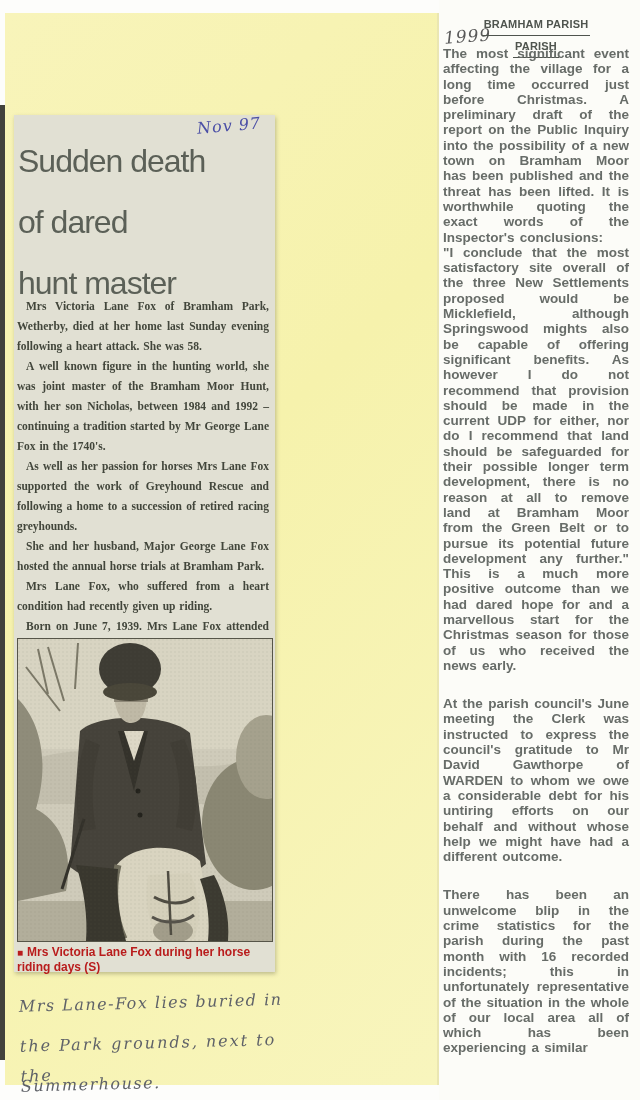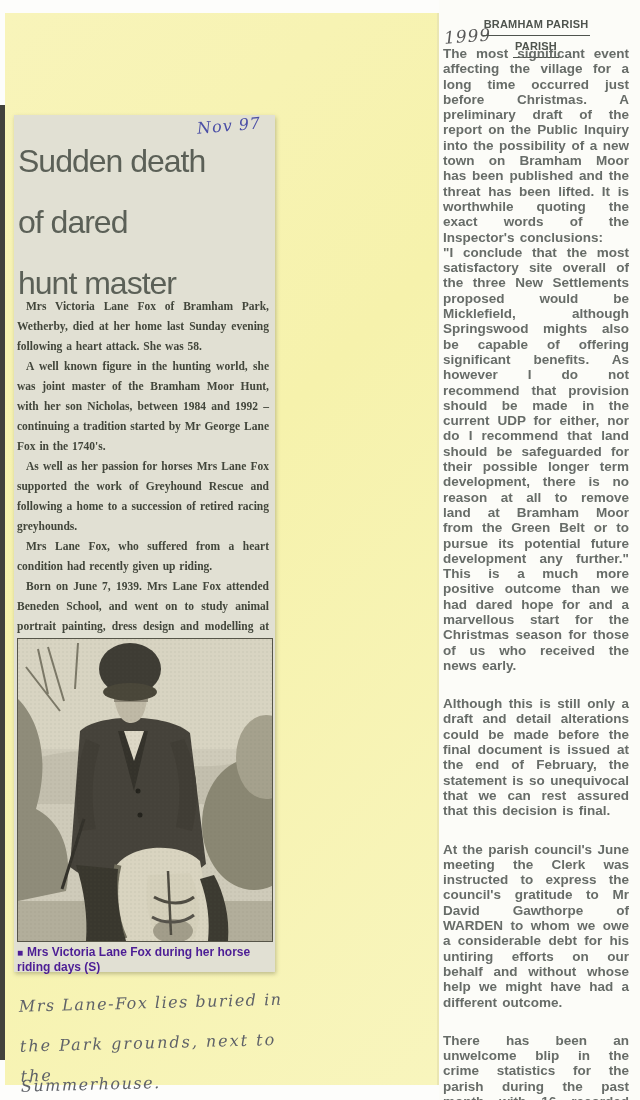--- a/index.html
+++ b/index.html
@@ -33,21 +33,21 @@
            font-size:11.5px;line-height:20px;color:#42463b;
            text-align:justify;word-spacing:1px;}
   .article p{margin:0;text-indent:9px;}
 
   .photo-frame{position:absolute;left:3px;top:523px;width:254px;height:302px;
                border:1px solid #565548;background:#cfcbba;}
   .photo-frame svg{display:block;}
 
   .caption{position:absolute;left:3px;top:830px;width:252px;
            font-family:"Liberation Sans",sans-serif;font-weight:700;
-           font-size:12px;line-height:14px;color:#4c1d95;}
+           font-size:12px;line-height:14px;color:#b91c1c;}
   .caption .sq{font-size:10px;margin-right:4px;}
 
   
   .note{position:absolute;left:20px;top:988px;width:280px;
         font-family:"DejaVu Serif",serif;font-style:italic;
         font-size:16px;color:#5f6268;transform:rotate(-1.5deg);letter-spacing:1.5px;}
   .note div{height:40px;line-height:30px;}
   .note .n2{letter-spacing:2px;}
 
   
@@ -81,20 +81,21 @@
     <div class="headline">
       <div>Sudden death</div>
       <div>of dared</div>
       <div>hunt master</div>
     </div>
 
     <div class="article">
       <p>Mrs Victoria Lane Fox of Bramham Park, Wetherby, died at her home last Sunday evening following a heart attack. She was 58.</p>
       <p>A well known figure in the hunting world, she was joint master of the Bramham Moor Hunt, with her son Nicholas, between 1984 and 1992 – continuing a tradition started by Mr George Lane Fox in the 1740's.</p>
       <p>As well as her passion for horses Mrs Lane Fox supported the work of Greyhound Rescue and following a home to a succession of retired racing greyhounds.</p>
+      <p>She and her husband, Major George Lane Fox hosted the annual horse trials at Bramham Park.</p>
       <p>Mrs Lane Fox, who suffered from a heart condition had recently given up riding.</p>
       <p>Born on June 7, 1939. Mrs Lane Fox attended Beneden School, and went on to study animal portrait painting, dress design and modelling at Chelsea Art School.</p>
       <p>Mrs Lane Fox is survived by her evening and three sons.</p>
     </div>
 
     <div class="photo-frame">
       <svg width="254" height="302" viewBox="0 0 254 302">
         <defs>
           <pattern id="grain" width="4" height="4" patternUnits="userSpaceOnUse">
             <circle cx="1" cy="1" r="0.7" fill="#5a574c" opacity="0.16"></circle>
@@ -154,18 +155,17 @@
   <div class="year-note">1999</div>
 
   <div class="rc-heading">
     <span>BRAMHAM PARISH</span><br>
     <span>PARISH</span>
   </div>
 
   <div class="rc-body">
     <p>The most significant event affecting the village for a long time occurred just before Christmas.  A preliminary draft of the report on the Public Inquiry into the possibility of a new town on Bramham Moor has been published and the threat has been lifted.  It is worthwhile quoting the exact words of the Inspector's conclusions:</p>
     <p>"I conclude that the most satisfactory site overall of the three New Settlements proposed would be Micklefield, although Springswood mights also be capable of offering significant benefits.  As however I do not recommend that provision should be made in the current UDP for either, nor do I recommend that land should be safeguarded for their possible longer term development, there is no reason at all to remove land at Bramham Moor from the Green Belt or to pursue its potential future development any further."  This is a much more positive outcome than we had dared hope for and a marvellous start for the Christmas season for those of us who received the news early.</p>
-    <p class="gap">Although this is still only a draft and detail alterations could be made before the final document is issued at the end of February, the statement is so unequivocal that we can rest assured that this decision is final.</p>
     <p class="gap">At the parish council's June meeting the Clerk was instructed to express the council's gratitude to Mr David Gawthorpe of WARDEN to whom we owe a considerable debt for his untiring efforts on our behalf and without whose help we might have had a different outcome.</p>
     <p class="gap">There has been an unwelcome blip in the crime statistics for the parish during the past month with 16 recorded incidents; this in unfortunately representative of the situation in the whole of our local area all of which has been experiencing a similar</p>
   </div>
 
 </div>
 
 </body></html>

